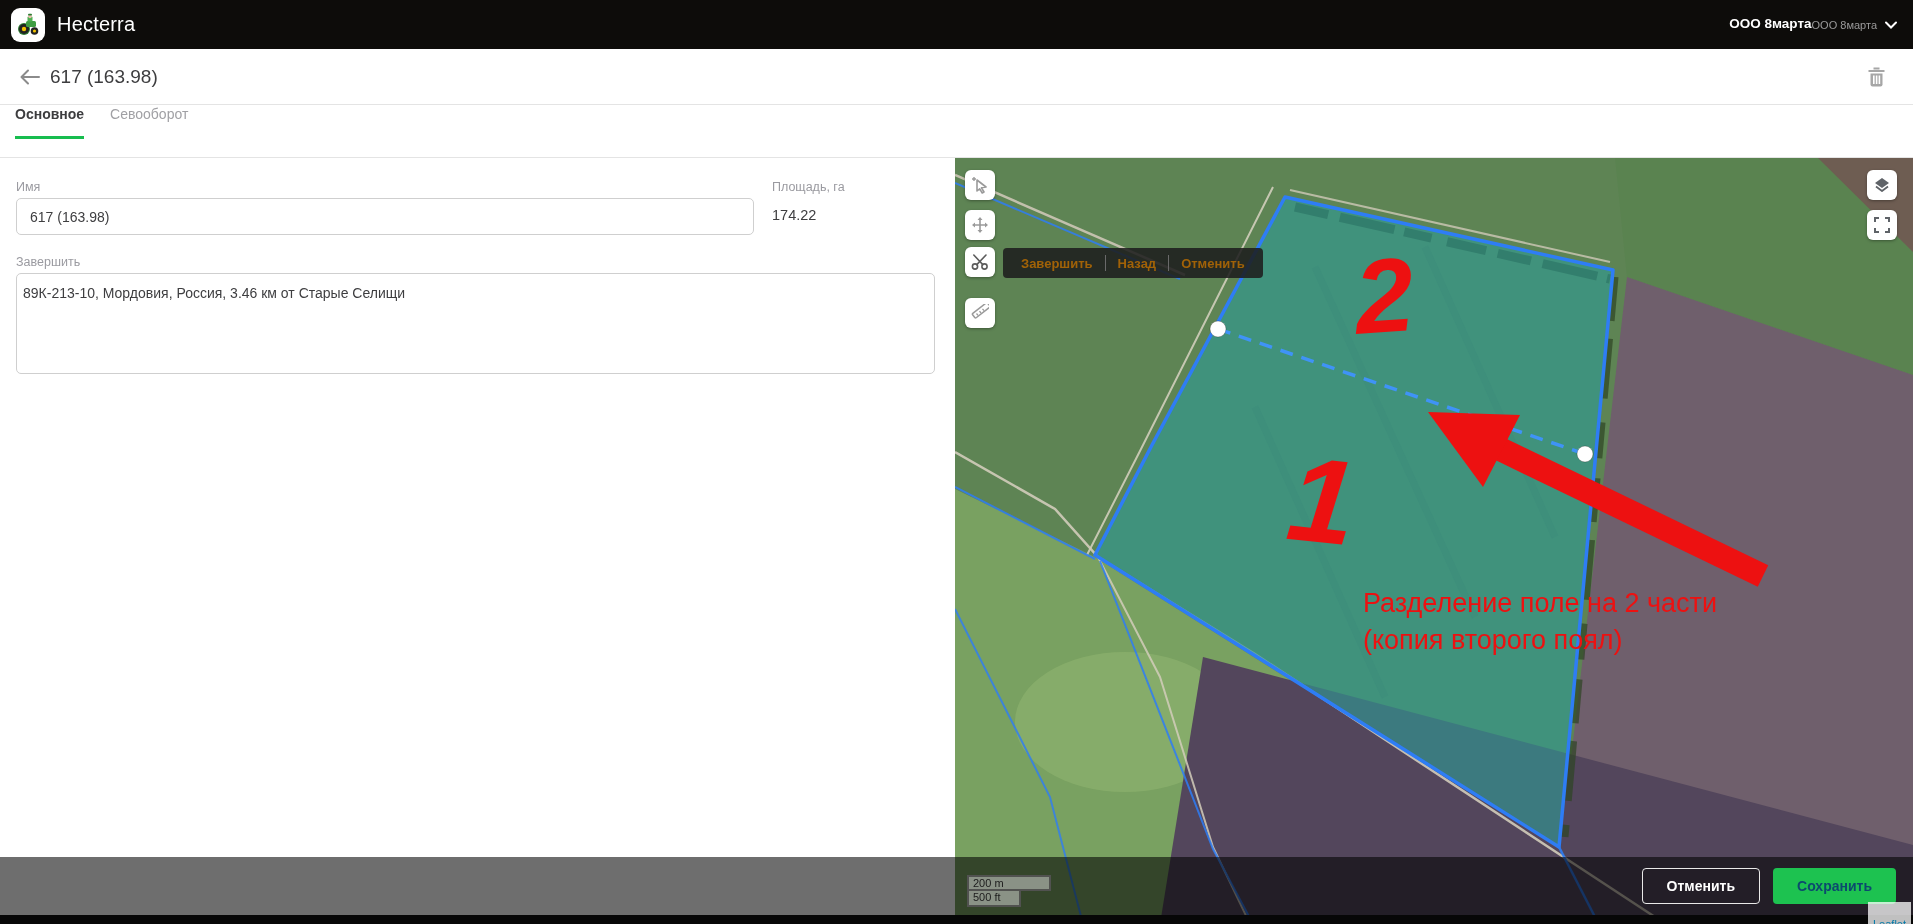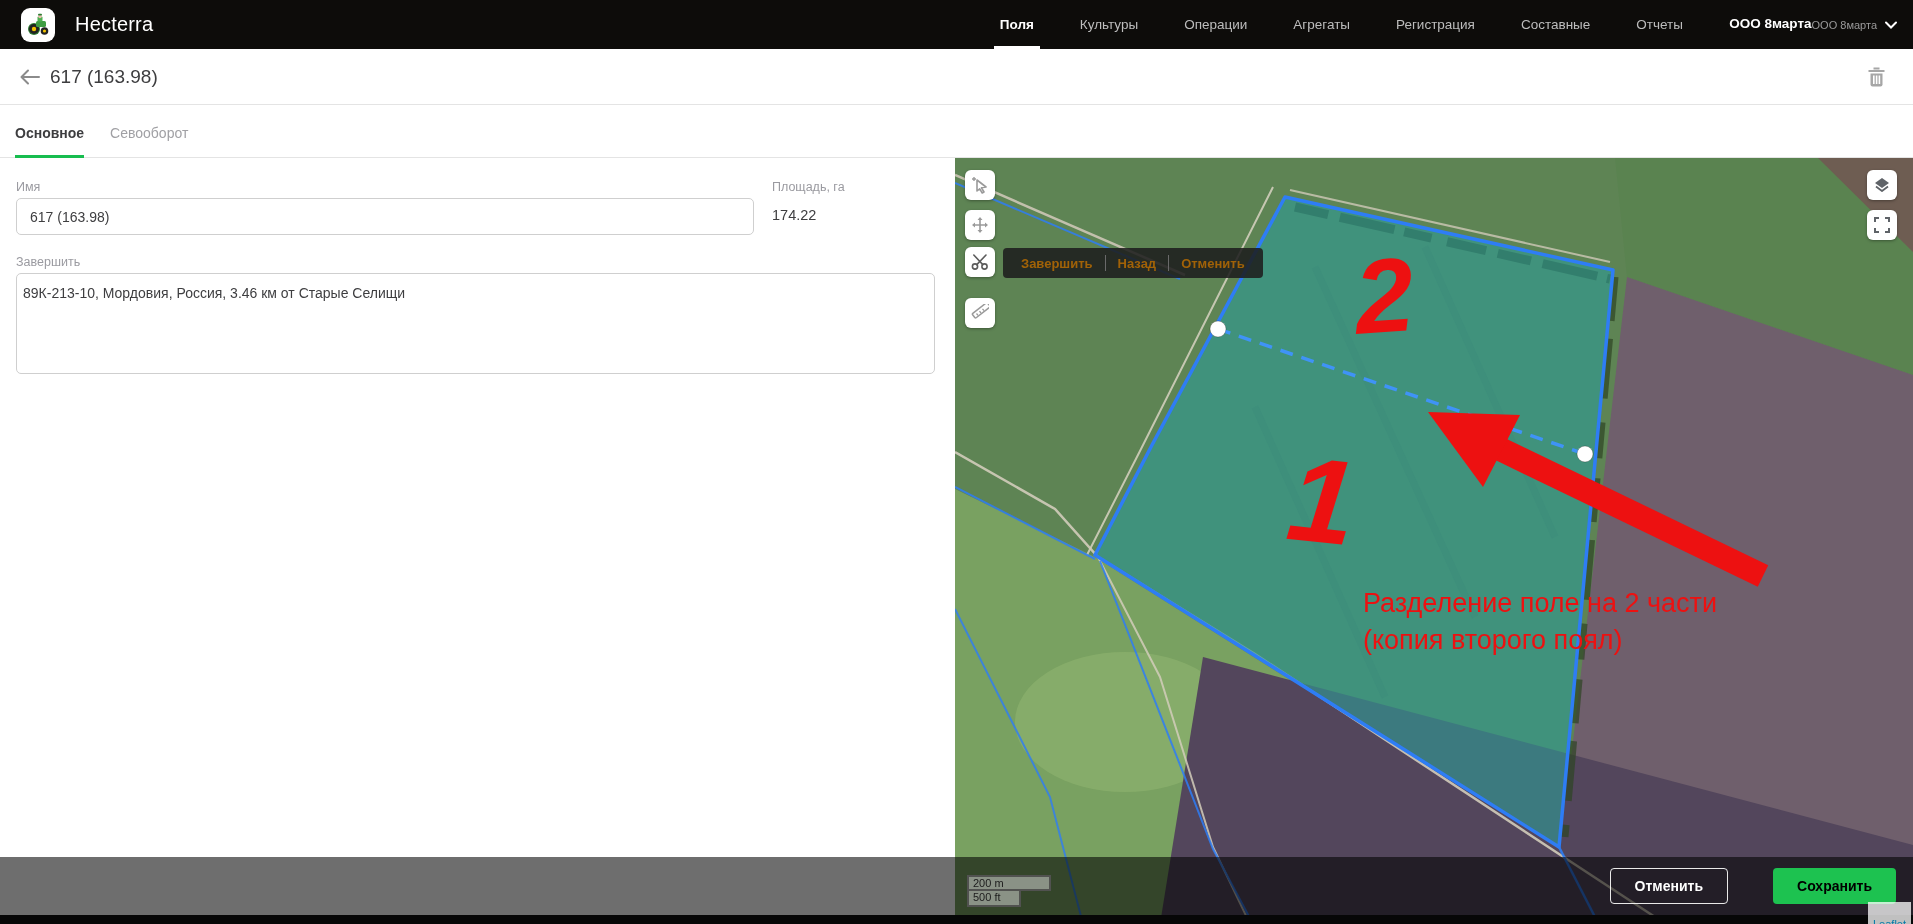--- a/index.html
+++ b/index.html
@@ -2,40 +2,40 @@
 <html><head>
 <meta charset="utf-8">
 <style>
   * { box-sizing: border-box; margin: 0; padding: 0; }
   html,body { width:1913px; height:924px; }
   body { font-family: "Liberation Sans", "DejaVu Sans", sans-serif; background:#fff; }
   .page { position:relative; width:1913px; height:924px; overflow:hidden; background:#fff; }
 
   
   .topbar { position:absolute; left:0; top:0; width:100%; height:49px; background:#0d0c0a; display:flex; align-items:center; z-index:30; }
-  .brand { display:flex; align-items:center; gap:20px; padding-left:21px; }
+  .brand { display:flex; align-items:center; gap:12px; padding-left:11px; }
   .logo-box { width:34px; height:34px; background:#fff; border-radius:9px; display:flex; align-items:center; justify-content:center; }
   .brand-name { color:#fff; font-size:20px; font-weight:500; letter-spacing:.2px; }
   .topnav { position:absolute; right:230px; top:0; height:49px; display:flex; align-items:stretch; gap:46px; }
   .topnav .nav-item { position:relative; display:flex; align-items:center; color:#bdbdbd; font-size:13.5px; cursor:pointer; }
   .topnav .nav-item.active { color:#fff; font-weight:600; }
   .topnav .nav-item.active::after { content:""; position:absolute; left:-6px; right:-6px; bottom:0; height:3px; background:#fff; }
   .org { position:absolute; right:16px; top:0; height:49px; display:flex; align-items:center; gap:8px; cursor:pointer; }
   .org-lines { display:flex; flex-direction:row; align-items:flex-end; line-height:1.25; }
   .org-name { color:#fff; font-size:13.5px; font-weight:600; }
   .org-sub { color:#9a9a9a; font-size:11px; }
 
   
   .content-header { position:absolute; left:0; top:49px; width:100%; height:56px; background:#fff; border-bottom:1px solid #e4e4e4; display:flex; align-items:center; z-index:20; }
   .back-btn { margin-left:14px; width:32px; height:32px; display:flex; align-items:center; justify-content:center; cursor:pointer; }
   .page-title { margin-left:4px; font-size:19px; color:#3d3d3f; }
   .trash-btn { position:absolute; right:22px; width:30px; height:30px; display:flex; align-items:center; justify-content:center; cursor:pointer; }
 
   
-  .tab-bar { position:absolute; left:0; top:106px; width:100%; height:52px; background:#fff; border-bottom:1px solid #e4e4e4; display:flex; align-items:flex-end; gap:26px; padding-left:15px; z-index:20; }
+  .tab-bar { position:absolute; left:0; top:106px; width:100%; height:52px; background:#fff; border-bottom:1px solid #e4e4e4; display:flex; align-items:flex-start; gap:26px; padding-left:15px; z-index:20; }
   .tab { padding-bottom:14px; font-size:14px; cursor:pointer; border-bottom:3px solid transparent; margin-bottom:-1px; }
   .tab.active { color:#3d3d3f; font-weight:600; border-bottom-color:#17bd4f; }
   .tab.inactive { color:#a0a0a4; }
 
   
   .left-panel { position:absolute; left:0; top:158px; width:955px; height:766px; background:#fff; }
   .fld-label { position:absolute; font-size:12.5px; color:#9a9aa0; }
   .txt-input { position:absolute; border:1px solid #cfcfcf; border-radius:5px; font-family:"Liberation Sans",sans-serif; font-size:14px; color:#3e3e40; background:#fff; }
   #name-input { left:16px; top:40px; width:738px; height:37px; padding:0 13px; }
   #desc-input { left:16px; top:115px; width:919px; height:101px; padding:9px 6px; resize:none; line-height:1.45; }
@@ -51,21 +51,21 @@
   .scale-ctl { position:absolute; left:12px; top:718px; z-index:60; font-size:11px; color:#1c1c1c; }
   .scale-line { background:rgba(210,210,210,.55); border:2px solid rgba(70,70,70,.85); padding:0 4px; height:16px; line-height:12px; }
   .scale-line.metric { width:84px; }
   .scale-line.imperial { width:54px; border-top:none; }
   .leaflet-attr { position:absolute; right:2px; top:745px; background:rgba(255,255,255,.75); padding:16px 5px; font-size:11px; color:#0078a8; z-index:60; cursor:pointer; }
 
   
   .footer-overlay { position:absolute; left:0; top:857px; width:100%; height:58px; background:rgba(0,0,0,.57); z-index:50; display:flex; align-items:center; justify-content:flex-end; gap:13px; padding-right:17px; }
   .btn { height:36px; border-radius:4px; font-family:"Liberation Sans",sans-serif; font-size:14px; font-weight:600; padding:0 24px; cursor:pointer; }
   .btn-ghost { background:transparent; border:1px solid rgba(255,255,255,.9); color:#fff; }
-  .btn-save { background:#1dc250; border:none; color:#000000;margin-left:32px; }
+  .btn-save { background:#1dc250; border:none; color:#0c4a6e; }
   .black-strip { position:absolute; left:0; top:915px; width:100%; height:9px; background:#070707; z-index:55; }
 </style>
 </head>
 <body>
 
 <div class="page">
 
   <div class="topbar">
     <div class="brand">
       <div class="logo-box">
@@ -76,29 +76,20 @@
           <circle cx="18.5" cy="18" r="3.8" fill="#222"></circle>
           <circle cx="18.5" cy="18" r="1.6" fill="#f2c200"></circle>
           <rect x="10" y="8" width="10" height="6" rx="1.5" fill="#3f9d43"></rect>
           <rect x="11.5" y="3.5" width="5" height="5" rx="1" fill="#4caf50"></rect>
           <circle cx="14" cy="3.5" r="1.8" fill="#e8bfae"></circle>
           <rect x="12" y="0.8" width="4" height="1.8" rx="0.9" fill="#2e7d32"></rect>
         </svg>
       </div>
       <div class="brand-name">Hecterra</div>
     </div>
-    <div class="topnav">
-      <div class="nav-item active">Поля</div>
-      <div class="nav-item">Культуры</div>
-      <div class="nav-item">Операции</div>
-      <div class="nav-item">Агрегаты</div>
-      <div class="nav-item">Регистрация</div>
-      <div class="nav-item">Составные</div>
-      <div class="nav-item">Отчеты</div>
-    </div>
     <div class="org">
       <div class="org-lines">
         <div class="org-name">ООО 8марта</div>
         <div class="org-sub">ООО 8марта</div>
       </div>
       <svg width="12" height="8" viewBox="0 0 12 8">
           <path d="M1 1.5 L6 6.5 L11 1.5" stroke="#fff" stroke-width="2" fill="none" stroke-linecap="round"></path>
         </svg>
     </div>
   </div>

